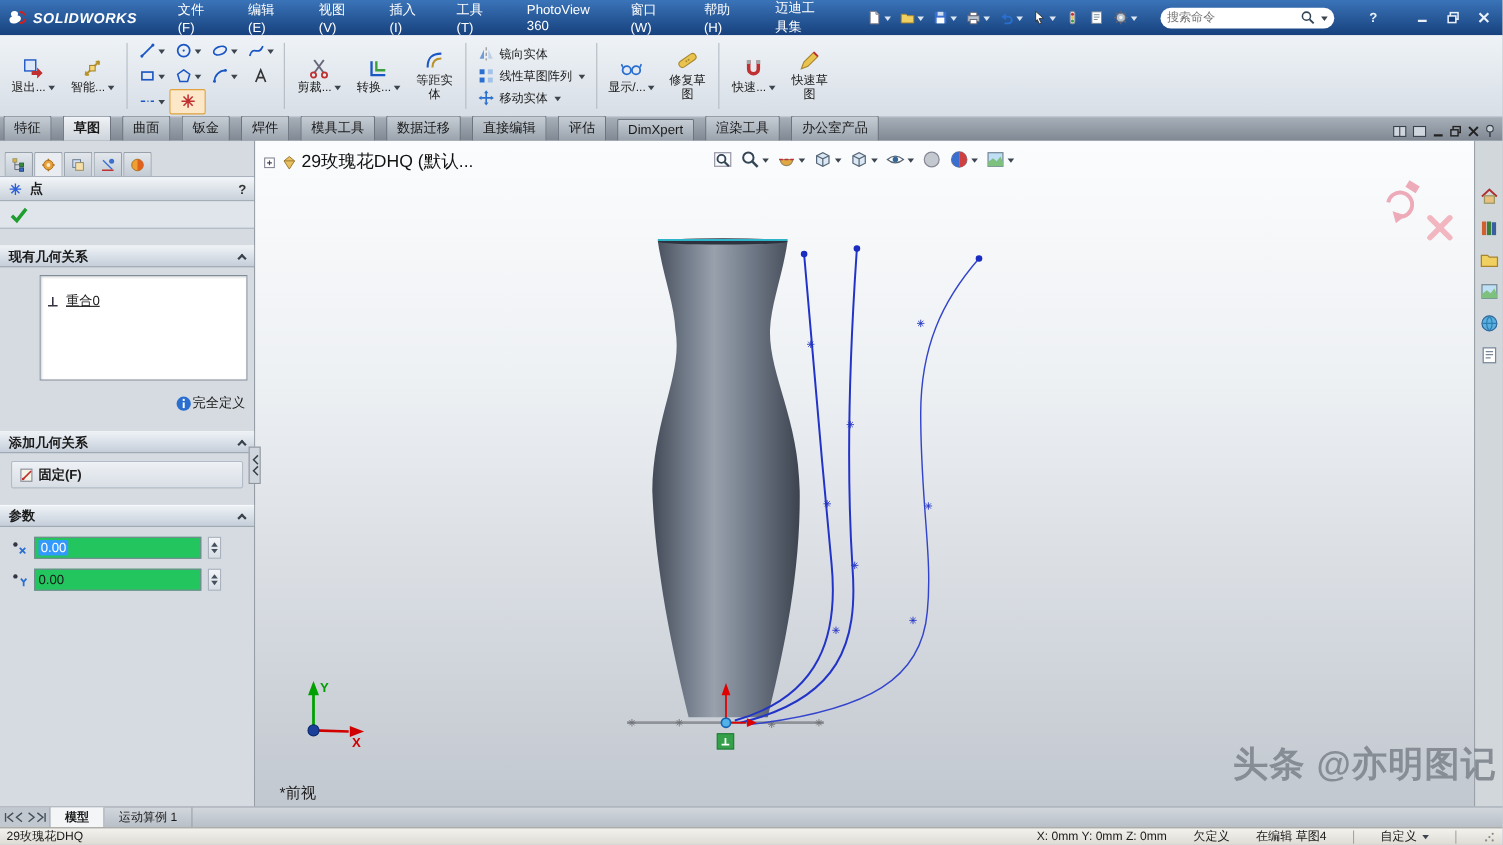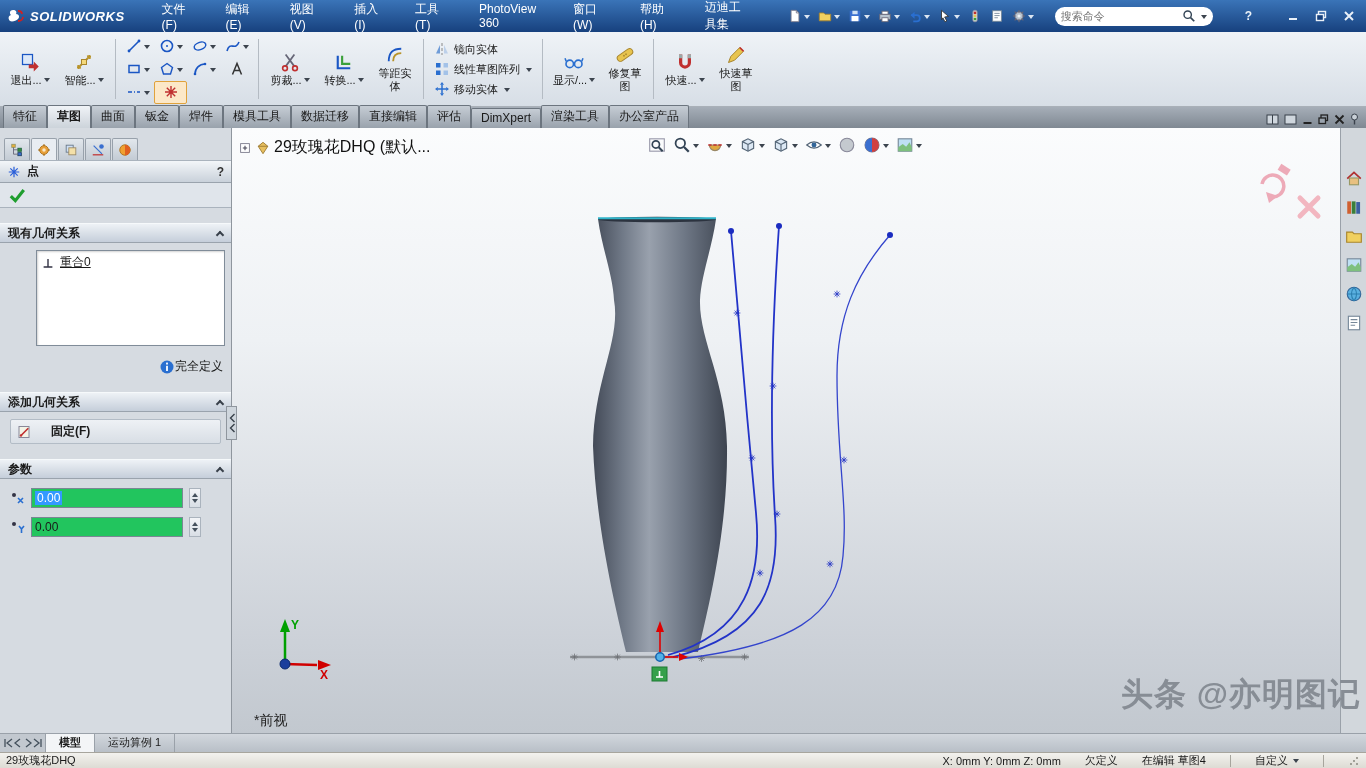--- a/index.html
+++ b/index.html
@@ -32,40 +32,40 @@
   .rb-cell { display:flex; align-items:center; justify-content:center; }
   .rb-cell.active-tool { background:#fce8c8; border:1px solid #e0a23c; border-radius:2px; }
   .rb-stack { display:flex; flex-direction:column; justify-content:center; gap:2px; }
   .rb-row { display:flex; align-items:center; gap:4px; font-size:11px; padding:1px 5px; }
   .ic { display:block; width:16px; height:16px; }
   .i20 { width:20px; height:20px; }
   .i18 { width:18px; height:18px; }
   .i14 { width:14px; height:14px; }
 
   
-  .tabbar { height:21px; background:linear-gradient(#a6aeb8,#7f8892); display:flex; align-items:flex-end; padding:1px 3px 0; gap:0; flex:0 0 auto; }
+  .tabbar { height:21px; background:linear-gradient(#a6aeb8,#7f8892); display:flex; align-items:flex-end; padding:1px 3px 0; gap:10px; flex:0 0 auto; }
   .tab { padding:2px 9px 3px; font-size:12px; background:linear-gradient(#c6cdd5,#99a2ac); border:1px solid #6c757f; border-bottom:none; border-radius:2px 2px 0 0; white-space:nowrap; }
   .tab.active { background:linear-gradient(#f0f3f7,#ccd3da); font-weight:bold; }
   .tab-right { margin-left:auto; display:flex; align-items:center; gap:5px; padding:0 4px 3px; }
 
   
   .main { flex:1 1 auto; display:flex; position:relative; height:609px; }
   .pm-panel { width:232px; flex:0 0 auto; background:#d6dbe1; border-right:1px solid #8f969e; display:flex; flex-direction:column; }
   .pm-tabs { height:26px; margin-top:7px; display:flex; align-items:flex-end; padding:0 4px; gap:1px; border-bottom:1px solid #aab3bd; }
   .pm-tab { width:26px; height:22px; display:flex; align-items:center; justify-content:center; background:linear-gradient(#e2e7ec,#c3cbd4); border:1px solid #98a1ab; border-bottom:none; border-radius:2px 2px 0 0; }
   .pm-tab.active { background:#e9edf2; }
   .pm-hdr { height:22px; background:linear-gradient(#f3f6f9,#c9d1da); border-bottom:1px solid #9aa3ad; display:flex; align-items:center; padding:0 7px; gap:6px; font-weight:bold; }
   .pm-hdr .q { margin-left:auto; font-weight:bold; color:#333; }
   .pm-ok { height:25px; background:#e0e5eb; border-bottom:1px solid #aab3bd; display:flex; align-items:center; padding:0 8px; }
   .sec { height:20px; background:linear-gradient(#eef2f6,#c5ceda); border-top:1px solid #f6f9fb; border-bottom:1px solid #9aa3ad; display:flex; align-items:center; padding:0 8px; font-weight:bold; margin-top:15px; }
   .sec .chev { margin-left:auto; width:6px; height:6px; border-top:2px solid #39414b; border-right:2px solid #39414b; transform:rotate(-45deg); margin-top:3px; }
   .listbox { margin:7px 6px 2px 36px; height:96px; background:#fff; border:1px solid #808c99; box-shadow:inset 1px 1px 2px rgba(0,0,0,.18); padding:2px; }
-  .rel-item { display:flex; gap:5px; align-items:center; padding:1px 2px;text-decoration:underline; }
+  .rel-item { display:flex; gap:5px; align-items:center; padding:12px 2px;text-decoration:underline; }
   .pm-status { display:flex; gap:0; align-items:center; padding:10px 8px 2px 12px;justify-content:flex-end; }
-  .fix-row { display:flex; gap:19px; align-items:center; margin:7px 10px 0 10px; padding:3px 5px; font-weight:bold; background:linear-gradient(#eef1f5,#d8dee5); border:1px solid #b3bcc6; border-radius:2px; }
+  .fix-row { display:flex; gap:3px; align-items:center; margin:7px 10px 0 10px; padding:3px 5px; font-weight:bold; background:linear-gradient(#eef1f5,#d8dee5); border:1px solid #b3bcc6; border-radius:2px; }
   .param-row { display:flex; gap:5px; align-items:center; margin:9px 8px 0 10px; }
   .pbox { width:152px; height:20px; background:#22c55e; border:1px solid #7a8794; display:flex; align-items:center; padding:0 3px; font-size:12px; }
   .pbox .sel { background:#3399ff; color:#fff; padding:0 2px; }
   .spin { display:flex; flex-direction:column; gap:2px; margin-left:1px; padding:1px 2px; background:linear-gradient(#f2f4f7,#d8dee5); border:1px solid #aab3bd; }
   .tri-u { width:0; height:0; border:3px solid transparent; border-bottom:4px solid #44505c; }
   .tri-d { width:0; height:0; border:3px solid transparent; border-top:4px solid #44505c; }
 
   .graphics { flex:1 1 auto; position:relative; background:linear-gradient(180deg,#fbfcfd 0%,#eef1f4 35%,#ccd1d8 85%,#c2c8cf 100%); overflow:hidden; }
   .scene { position:absolute; left:0; top:0; }
   .treelabel { position:absolute; left:6px; top:9px; display:flex; align-items:center; gap:4px; font-size:16px; color:#111; }

